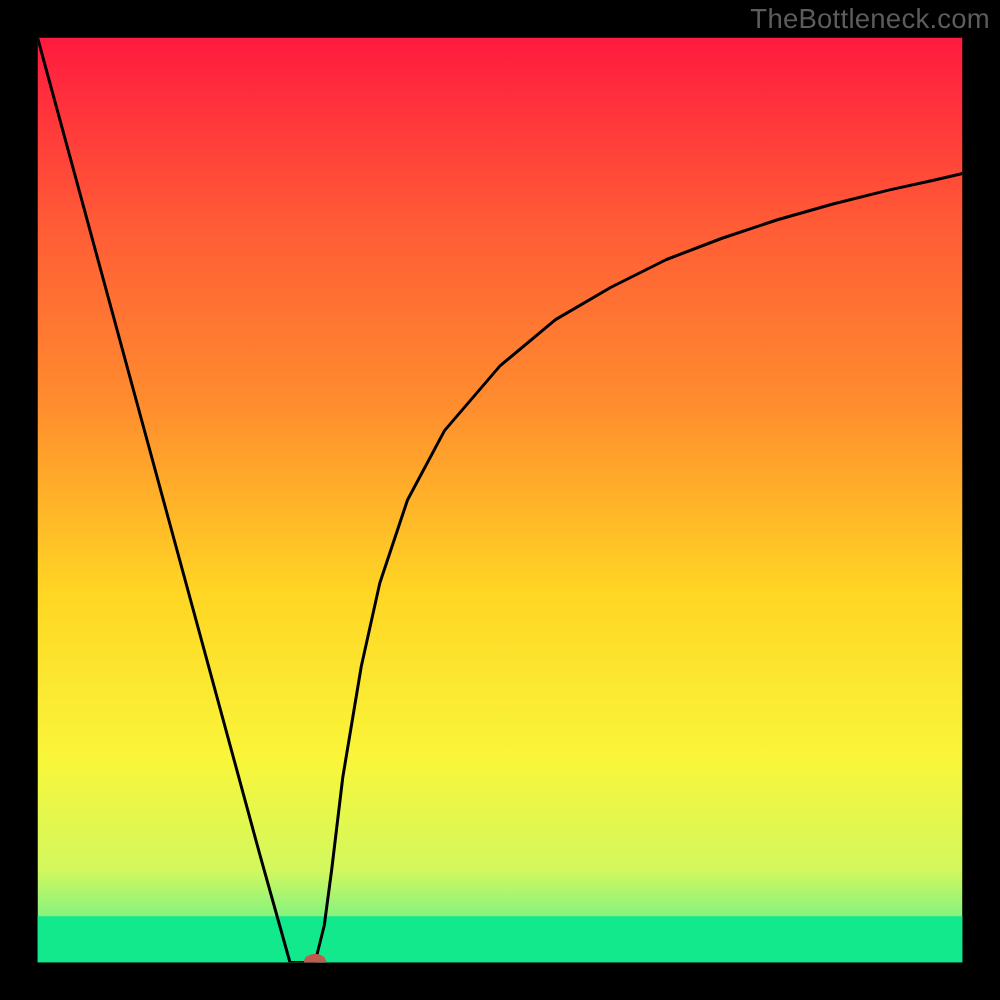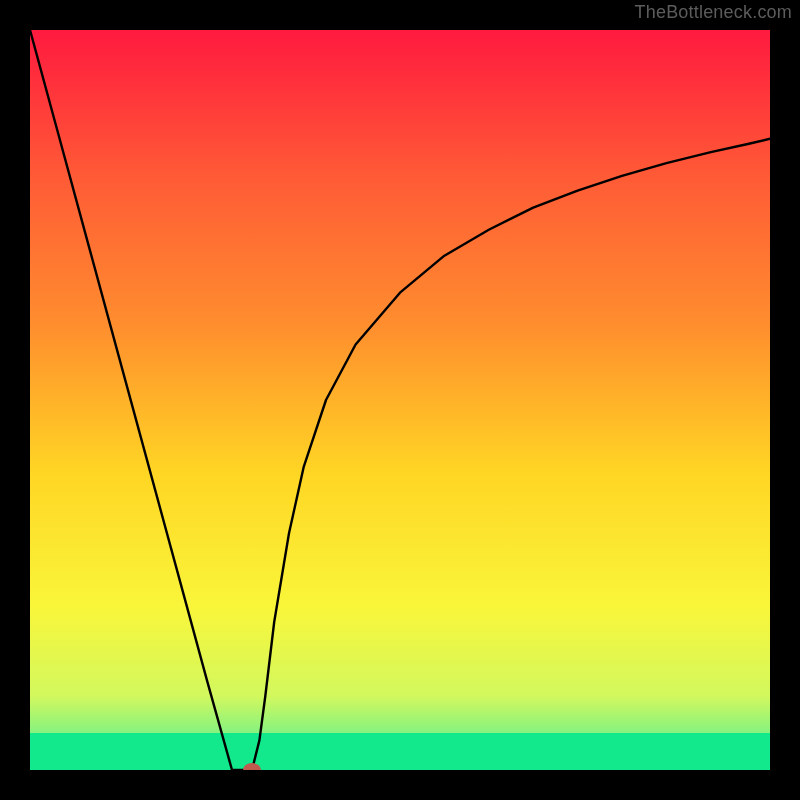--- a/index.html
+++ b/index.html
@@ -15,21 +15,21 @@
     position: relative;
     width: 800px;
     height: 800px;
     background: #000;
   }
   .watermark {
     position: absolute;
     top: 2px;
     right: 8px;
     color: #5c5c5c;
-    font-size: 18px;
+    font-size: 22px;
     font-weight: 500;
     letter-spacing: 0.2px;
     z-index: 5;
   }
   .plot {
     position: absolute;
     left: 30px;
     top: 30px;
     width: 740px;
     height: 740px;

